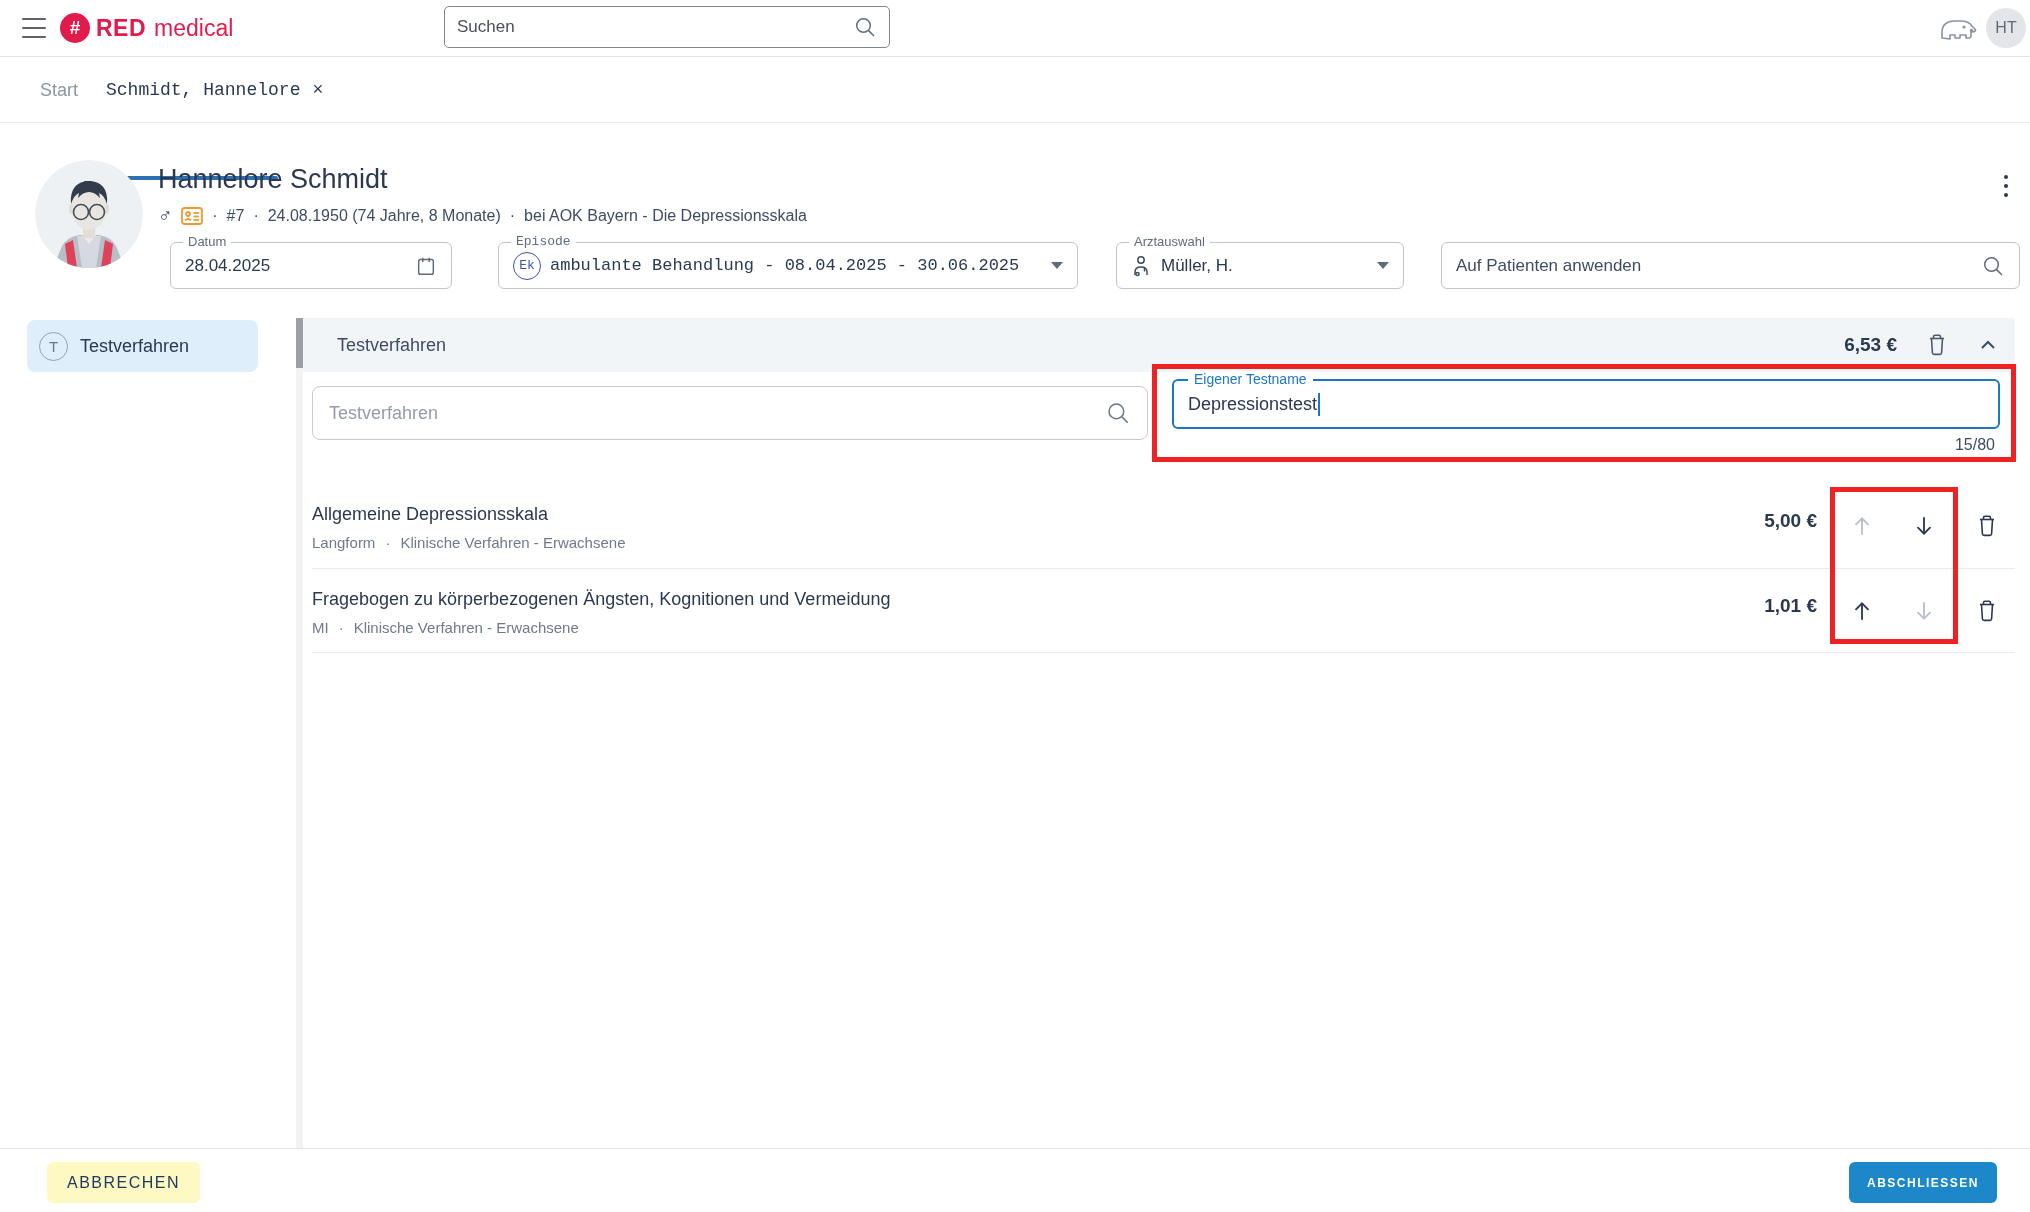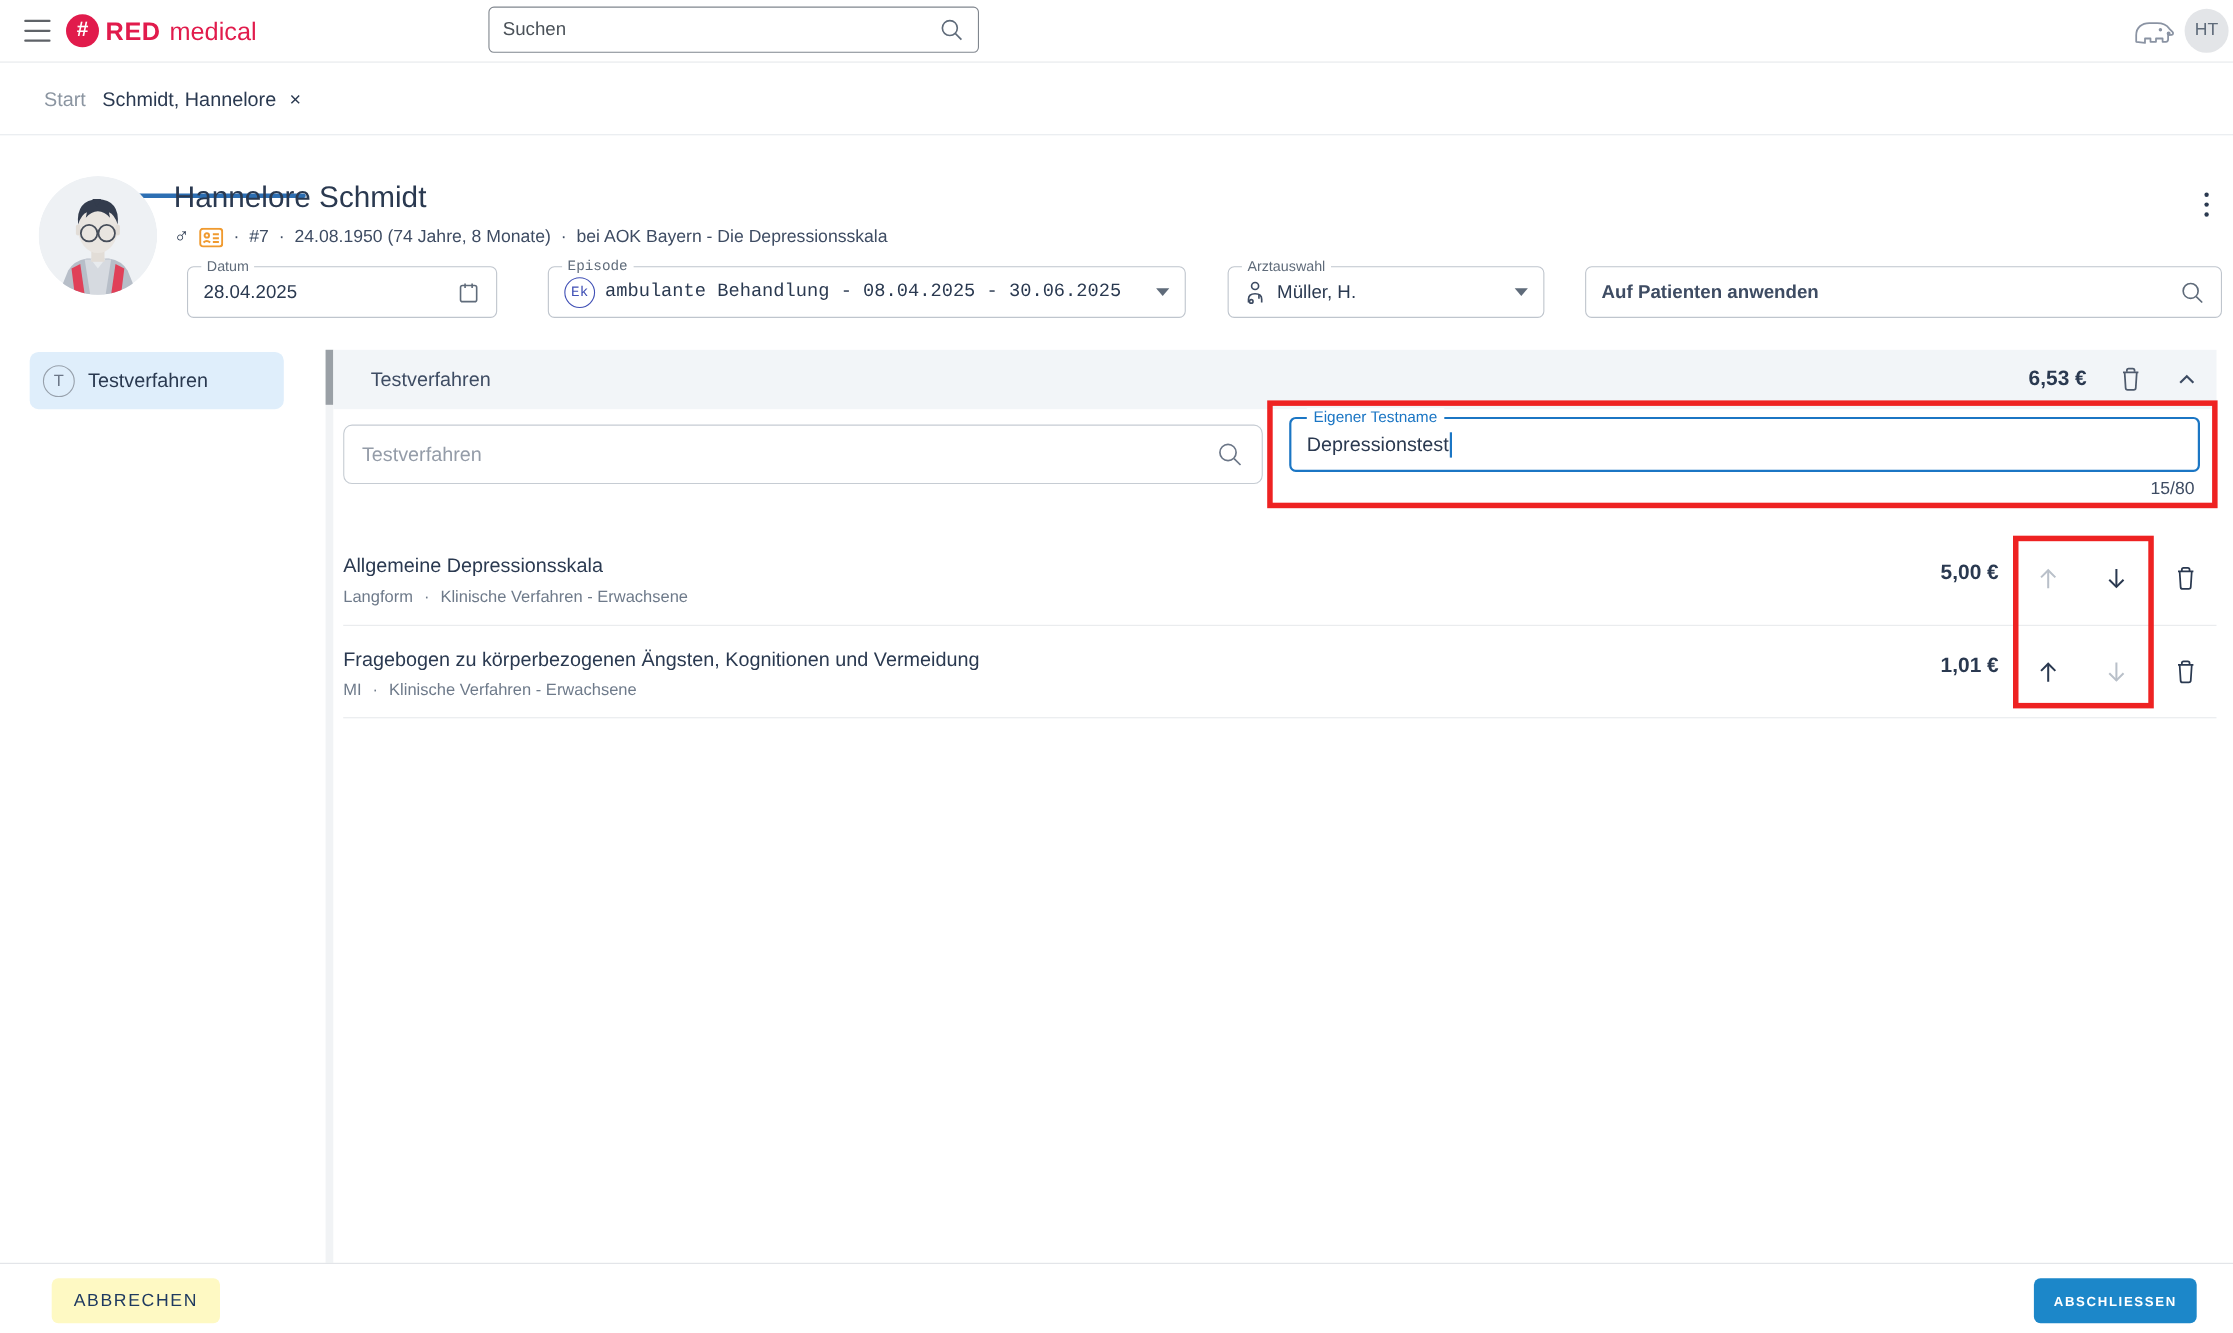--- a/index.html
+++ b/index.html
@@ -19,42 +19,42 @@
   .top-search input { flex:1; border:none; outline:none; font-size:17px; color:#3c4350; font-family:inherit; background:transparent; }
   .top-search input::placeholder { color:#4a5158; opacity:1; }
   .icon { display:inline-flex; align-items:center; justify-content:center; }
   .hippo { position:absolute; left:1934px; top:14px; width:46px; height:30px; cursor:pointer; }
   .avatar-ht { position:absolute; left:1986px; top:8px; width:40px; height:40px; border-radius:50%; background:#e3e5e8; color:#5f6b7a; display:flex; align-items:center; justify-content:center; font-size:16px; cursor:pointer; }
 
   
   .tabbar { position:absolute; left:0; top:57px; width:2030px; height:66px; background:#fff; border-bottom:1px solid #e7eaee; }
   .tab { position:absolute; top:0; height:66px; display:flex; align-items:center; font-size:18px; cursor:pointer; }
   .tab-start { left:40px; color:#8b95a1; }
-  .tab-active { left:93px; padding:0 0; color:#2a3950; }
+  .tab-active { left:106px; padding:0 0; color:#2a3950;font-family:Liberation Mono, monospace; }
   .tab-active .label { margin-left:0; }
   .tab-close { margin-left:12px; font-size:18px; color:#2a3950; cursor:pointer; }
   .tab-underline { position:absolute; left:85px; top:119px; width:193px; height:4px; background:#2d6fb3; border-radius:2px; }
 
   
   .pat-avatar { position:absolute; left:35px; top:160px; width:108px; height:108px; border-radius:50%; overflow:hidden; }
   .pat-name { position:absolute; left:158px; top:164px; font-size:27px; font-weight:500; color:#2a3950; }
   .pat-meta { position:absolute; left:158px; top:204px; height:24px; display:flex; align-items:center; gap:9px; font-size:16px; color:#3e4c63; }
   .male { font-size:19px; color:#2a3950; }
   .kebab { position:absolute; left:1996px; top:172px; width:20px; height:28px; display:flex; flex-direction:column; align-items:center; justify-content:space-between; padding:3px 0; cursor:pointer; }
   .kebab i { width:4px; height:4px; border-radius:50%; background:#2a3950; }
 
   
   .fieldbox { position:absolute; height:47px; border:1px solid #bfc5cd; border-radius:6px; background:#fff; display:flex; align-items:center; padding:0 14px; }
   .fieldbox .legend { position:absolute; left:12px; top:-9px; background:#fff; padding:0 5px; font-size:13px; color:#5f6b7a; }
   .fieldbox .value { font-size:17px; color:#2a3950; }
   .f-datum  { left:170px;  top:242px; width:282px; }
   .f-episode{ left:498px;  top:242px; width:580px;font-family:Liberation Mono, monospace; }
   .f-arzt   { left:1116px; top:242px; width:288px; }
   .f-apply  { left:1441px; top:242px; width:579px; }
-  .f-apply input { flex:1; border:none; outline:none; font-size:17px; color:#3e4c63; font-family:inherit;font-weight:bold; }
+  .f-apply input { flex:1; border:none; outline:none; font-size:17px; color:#3e4c63; font-family:inherit; }
   .f-apply input::placeholder { color:#3e4c63; opacity:1; }
   .spacer { flex:1; }
   .ek-badge { width:28px; height:28px; border-radius:50%; border:1.6px solid #4050b5; color:#4050b5; font-size:13px; display:flex; align-items:center; justify-content:center; margin-right:9px; flex:none; }
   .caret-down { width:0; height:0; border-left:6px solid transparent; border-right:6px solid transparent; border-top:7px solid #5f6b7a; }
 
   
   .side-item { position:absolute; left:27px; top:320px; width:231px; height:52px; background:#dfeefb; border-radius:8px; display:flex; align-items:center; padding:0 12px; gap:12px; cursor:pointer; }
   .t-circle { width:29px; height:29px; border-radius:50%; border:1.6px solid #97a0ab; color:#6b7687; font-size:15px; display:flex; align-items:center; justify-content:center; flex:none; }
   .side-label { font-size:18px; color:#2a3950; }
 

